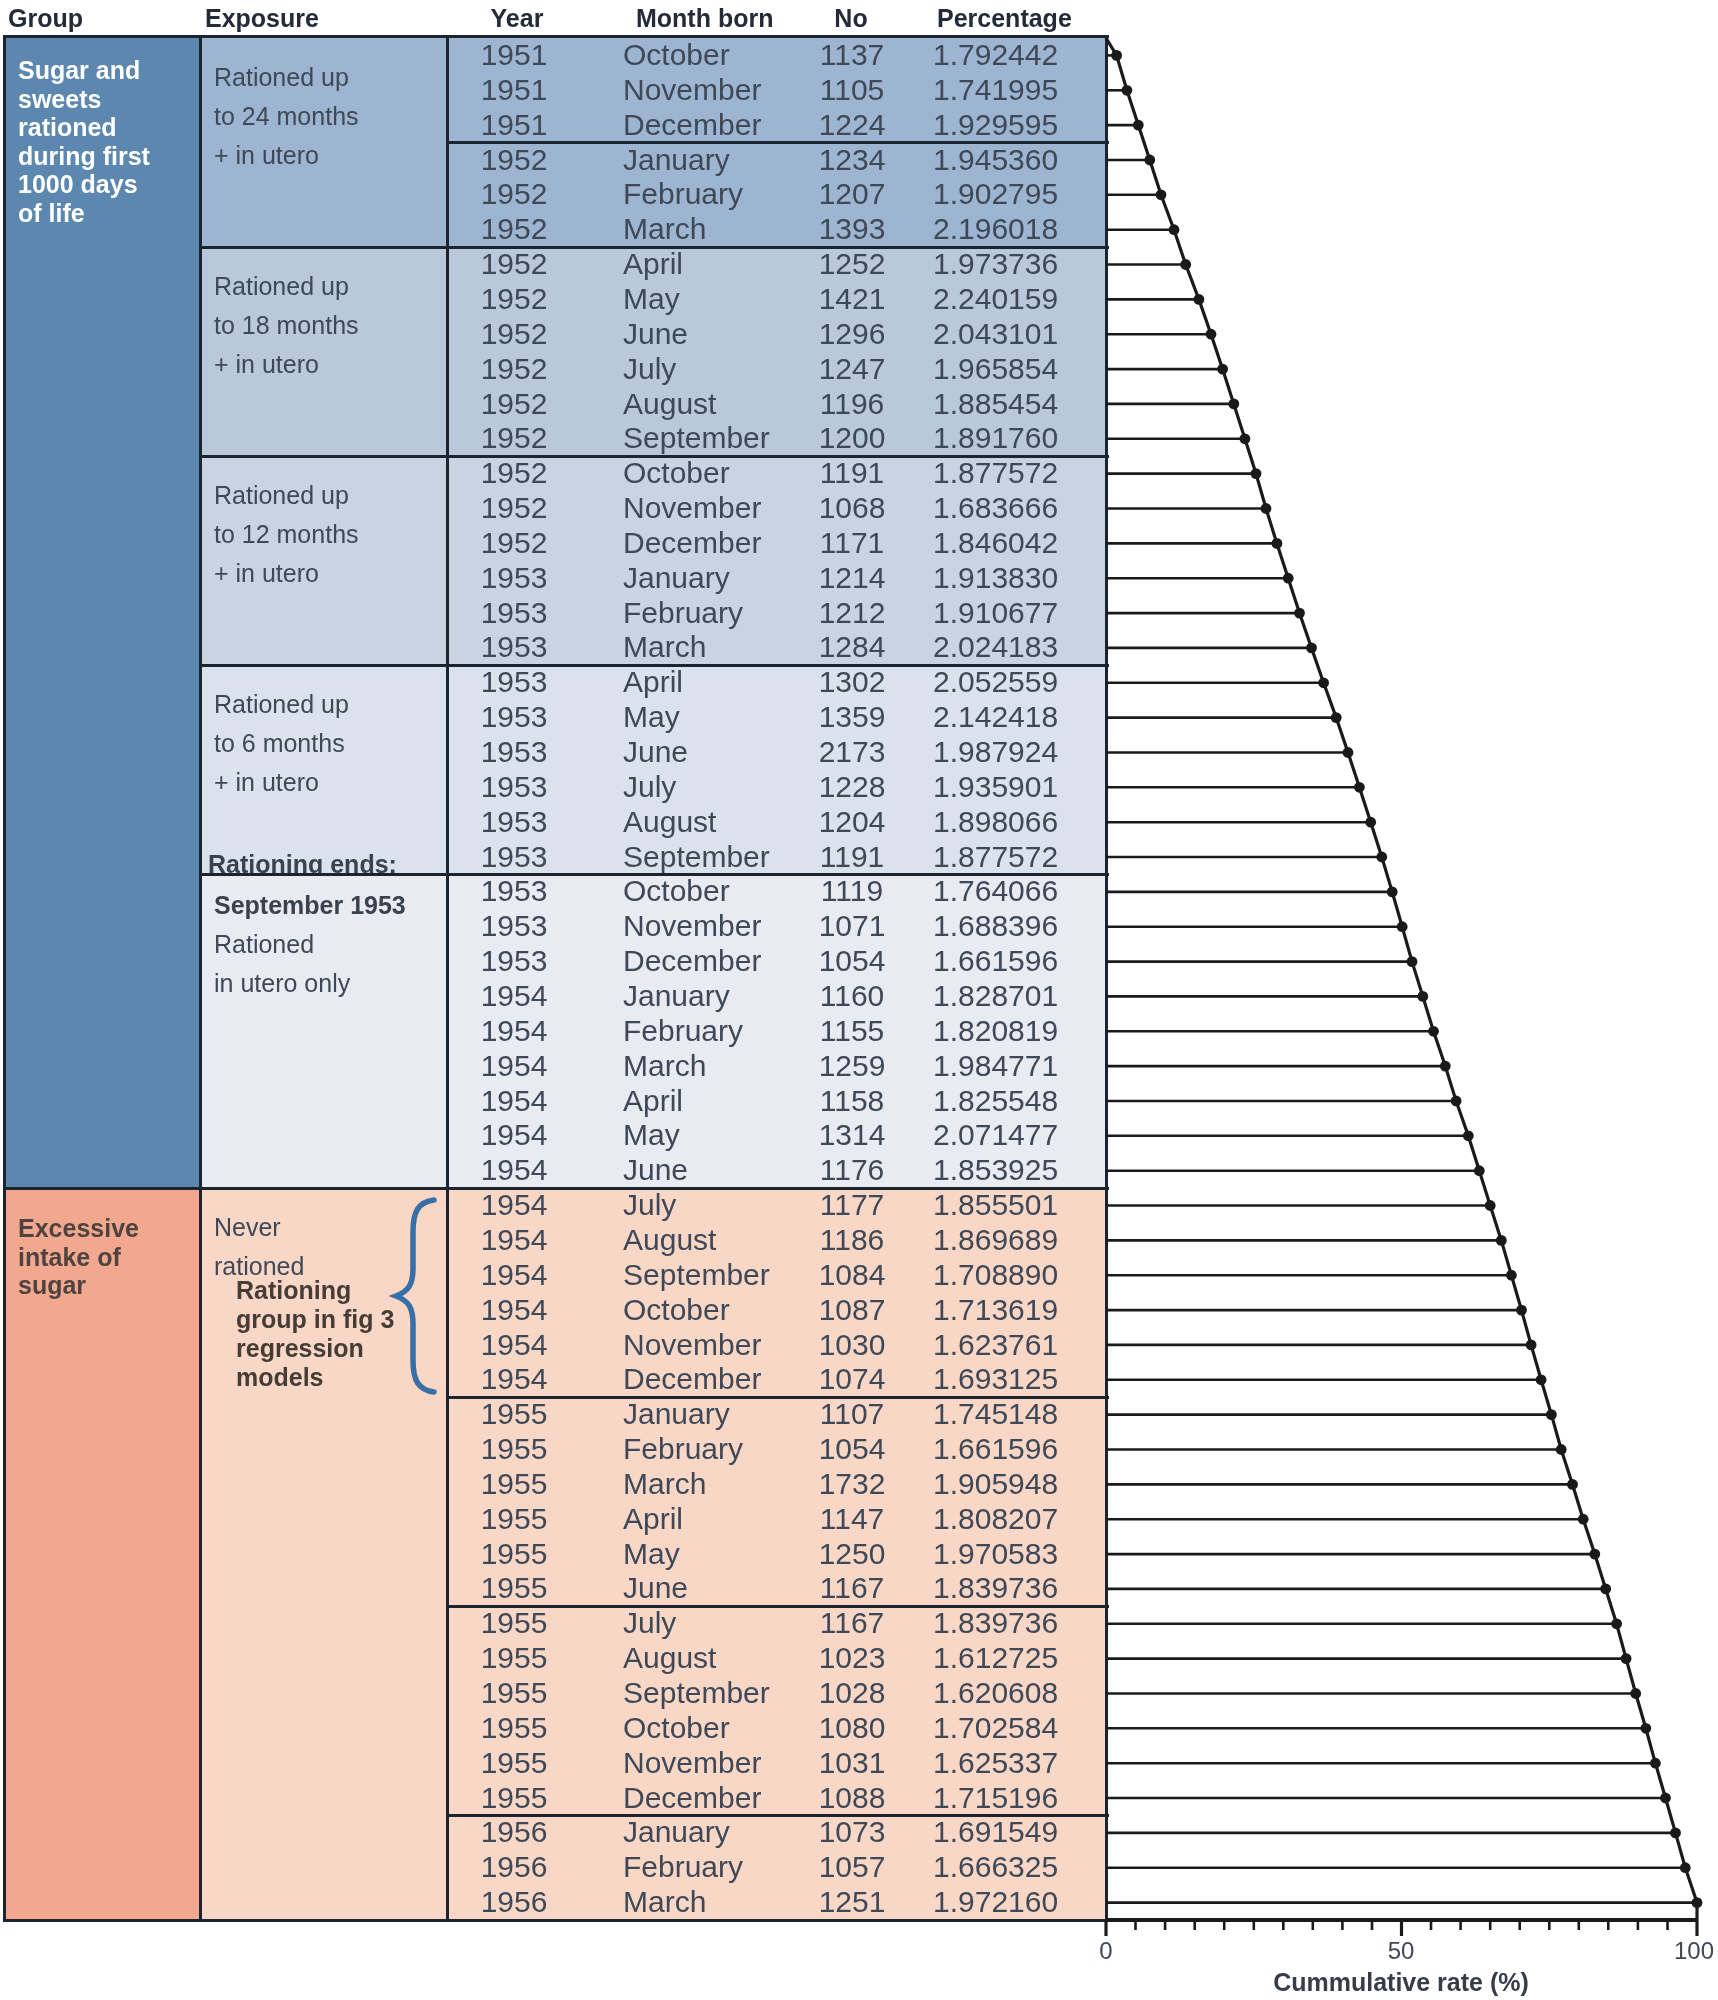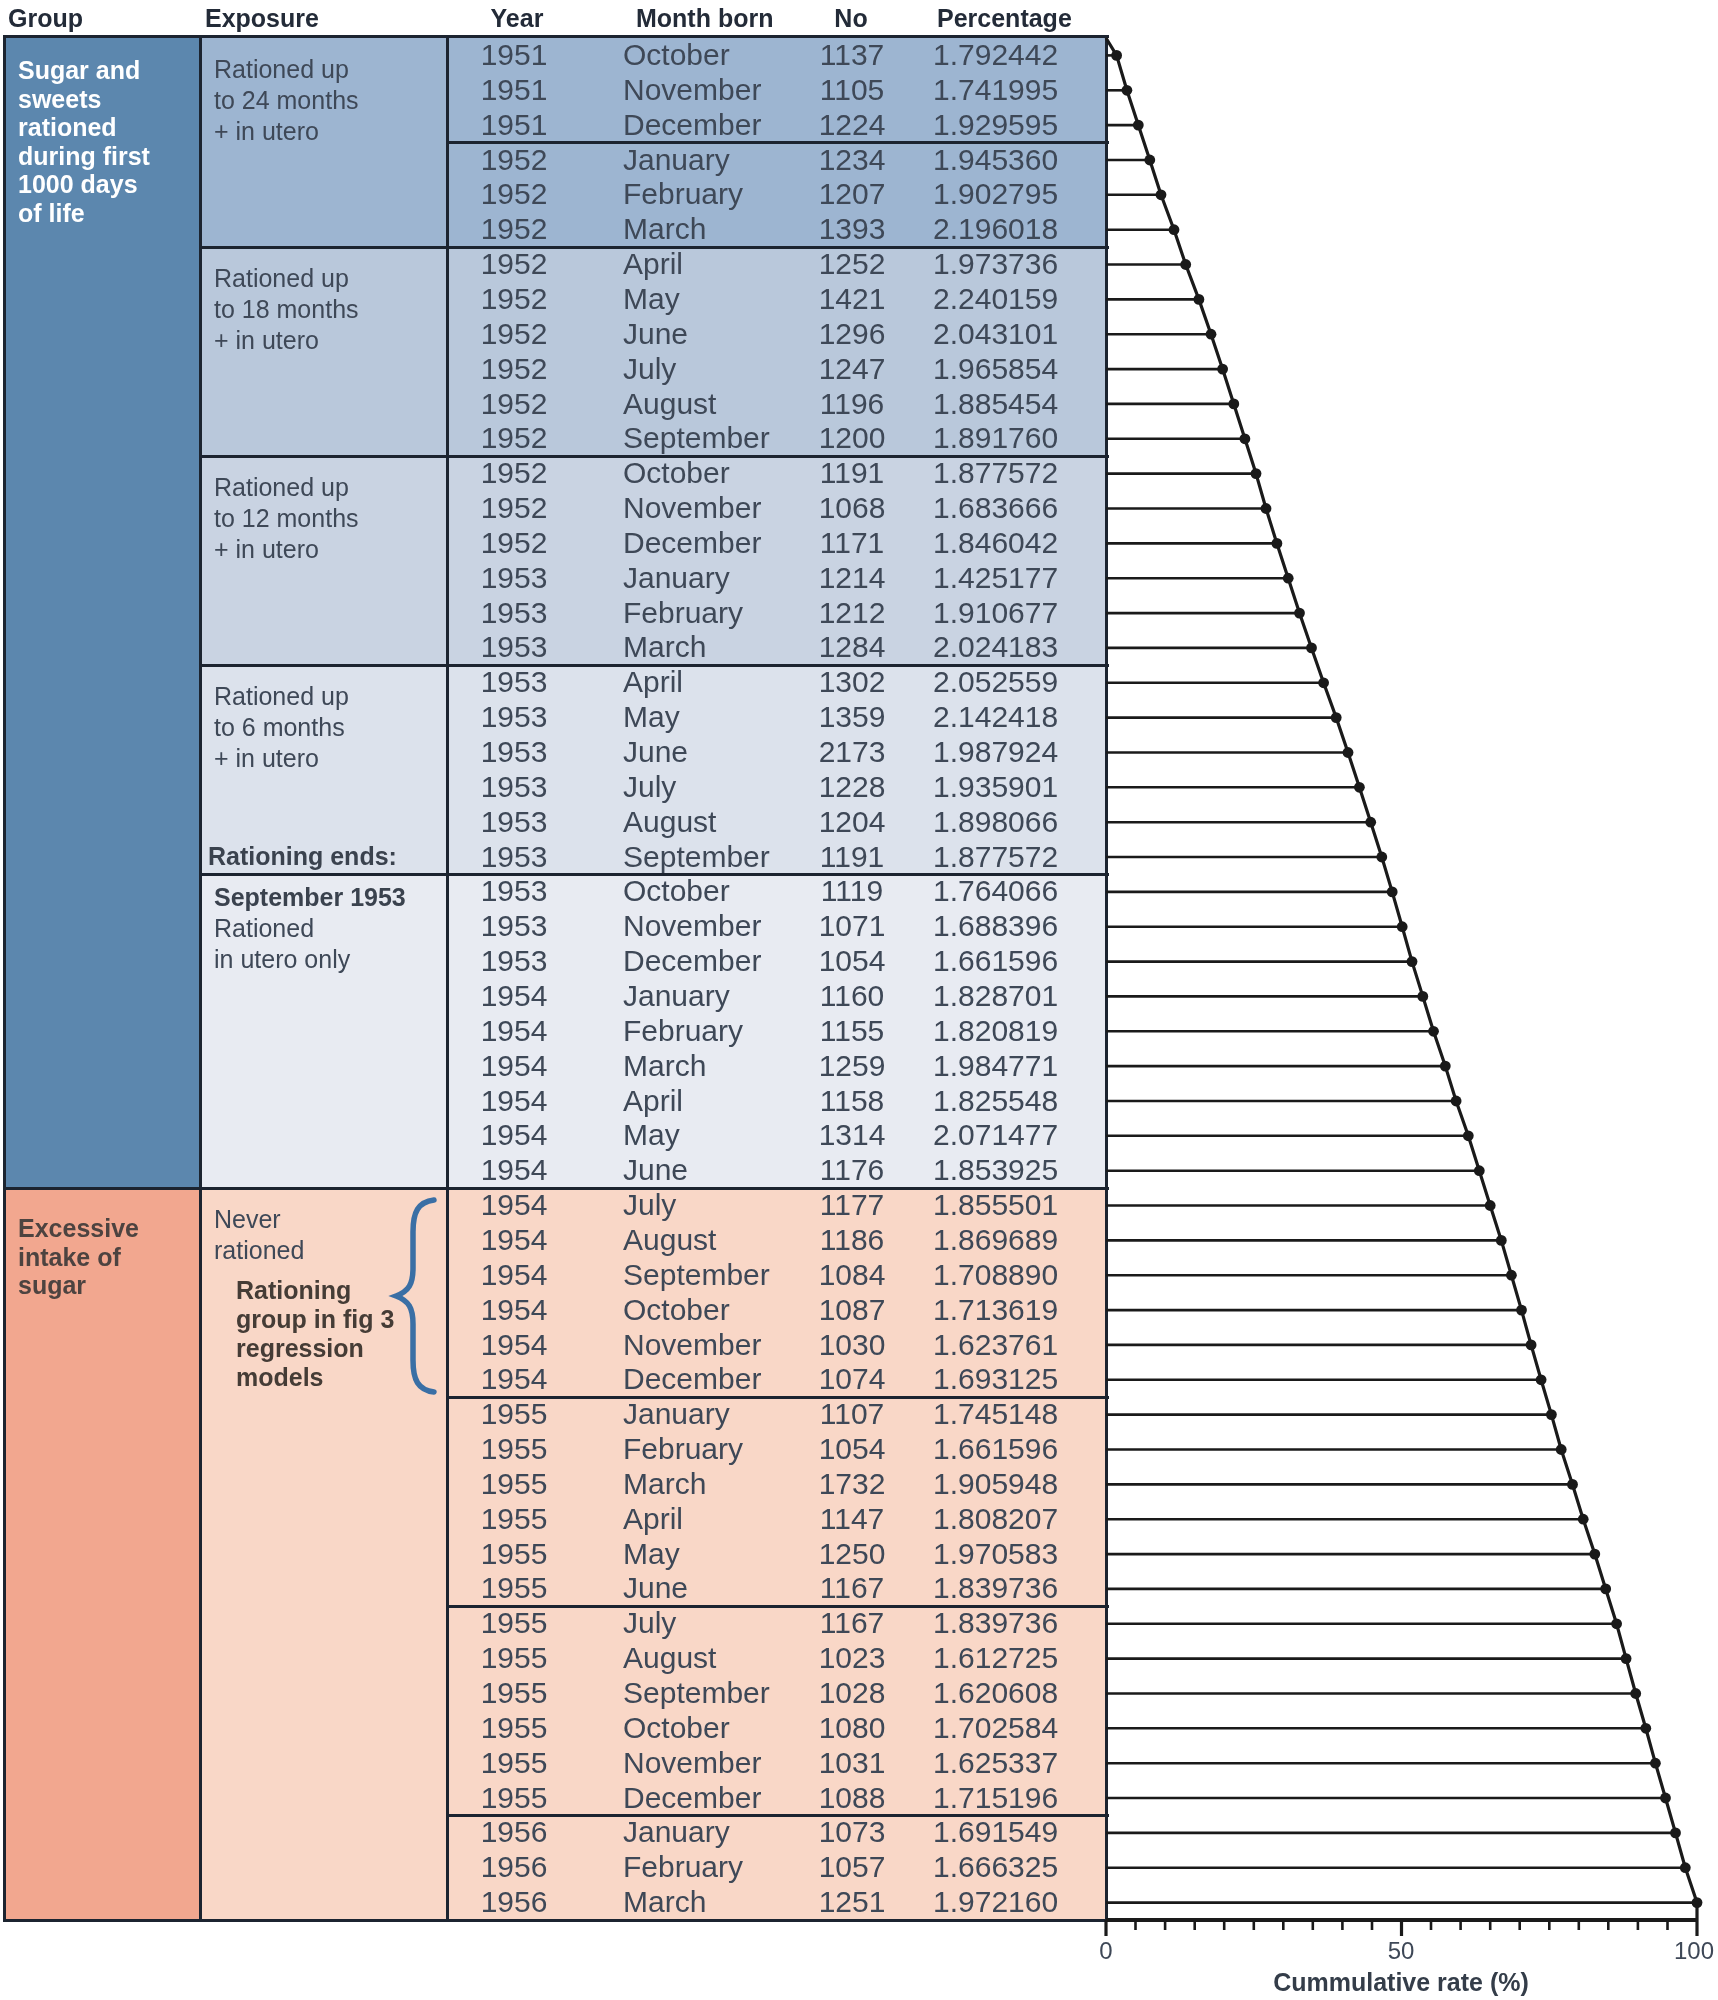--- a/index.html
+++ b/index.html
@@ -3,21 +3,21 @@
 <meta charset="utf-8">
 <style>
   html,body{margin:0;padding:0;background:#ffffff;}
   #fig{position:relative;width:1718px;height:2000px;background:#ffffff;
        font-family:Liberation Sans, sans-serif;overflow:hidden;}
   .hdr{position:absolute;top:2px;height:32px;line-height:32px;font-size:25px;font-weight:bold;
        color:#232B38;white-space:nowrap;}
   .hdr.center{transform:translateX(-50%);}
   .vline,.hline{position:absolute;background:#1C2430;}
   .grp-label{position:absolute;font-weight:bold;font-size:25px;line-height:28.5px;white-space:nowrap;}
-  .exp-line{font-size:25px;line-height:31px;color:#3E4857;white-space:nowrap;}
+  .exp-line{font-size:25px;line-height:31px;color:#3E4857;white-space:nowrap;margin-top:8px;}
   .exp-line.bold{font-weight:bold;color:#3A424E;}
   .anno-line{font-size:25px;line-height:29px;font-weight:bold;color:#453C36;white-space:nowrap;}
   .rowtext{position:absolute;left:448px;width:658px;font-size:30px;color:#3E4857;white-space:nowrap;}
   .rowtext span{position:absolute;top:0;}
   .c-year{left:0;width:132px;text-align:center;}
   .c-month{left:175px;}
   .c-no{left:334px;width:140px;text-align:center;}
   .c-pct{left:485px;}
   .tick-label{position:absolute;transform:translateX(-50%);font-size:24px;color:#3E4857;
               height:26px;line-height:26px;}
@@ -186,21 +186,21 @@
       <div class="rowtext" style="top:525.925925925926px;height:34.851851851851855px;line-height:34.851851851851855px">
         <span class="c-year">1952</span>
         <span class="c-month">December</span>
         <span class="c-no">1171</span>
         <span class="c-pct">1.846042</span>
       </div>
       <div class="rowtext" style="top:560.7777777777778px;height:34.851851851851855px;line-height:34.851851851851855px">
         <span class="c-year">1953</span>
         <span class="c-month">January</span>
         <span class="c-no">1214</span>
-        <span class="c-pct">1.425177</span>
+        <span class="c-pct">1.913830</span>
       </div>
       <div class="rowtext" style="top:595.6296296296297px;height:34.851851851851855px;line-height:34.851851851851855px">
         <span class="c-year">1953</span>
         <span class="c-month">February</span>
         <span class="c-no">1212</span>
         <span class="c-pct">1.910677</span>
       </div>
       <div class="rowtext" style="top:630.4814814814815px;height:34.851851851851855px;line-height:34.851851851851855px">
         <span class="c-year">1953</span>
         <span class="c-month">March</span>

